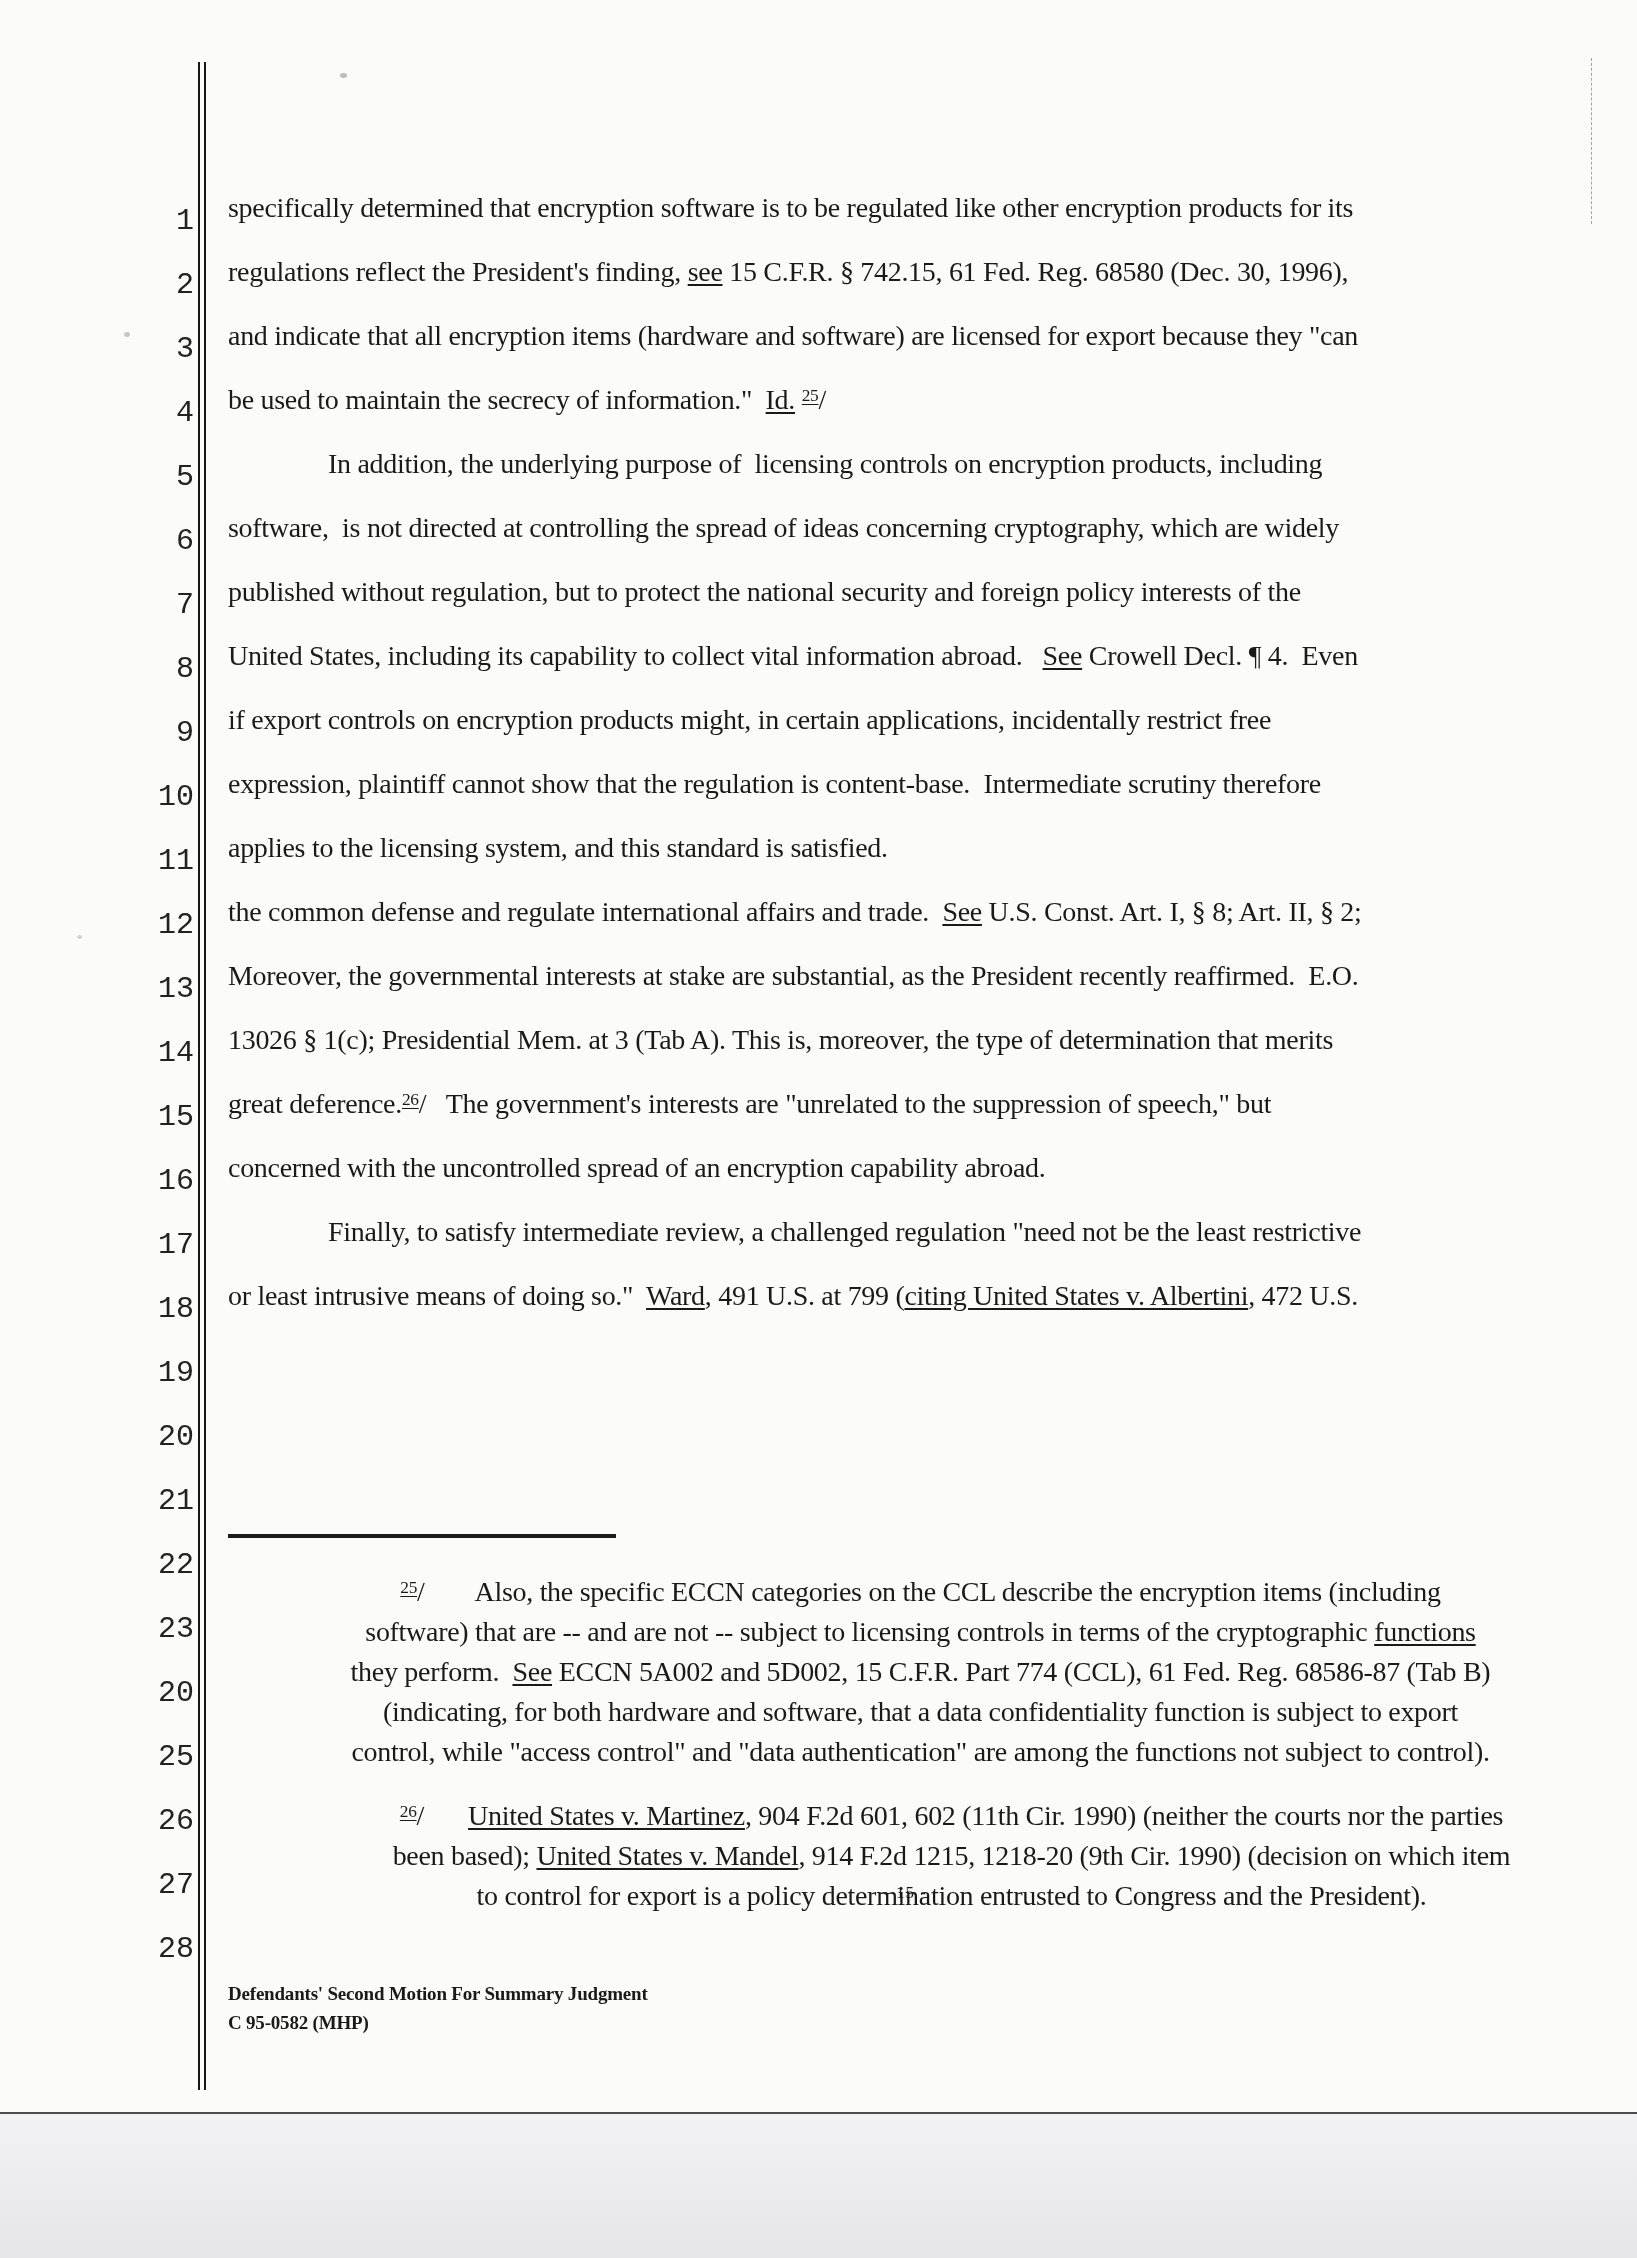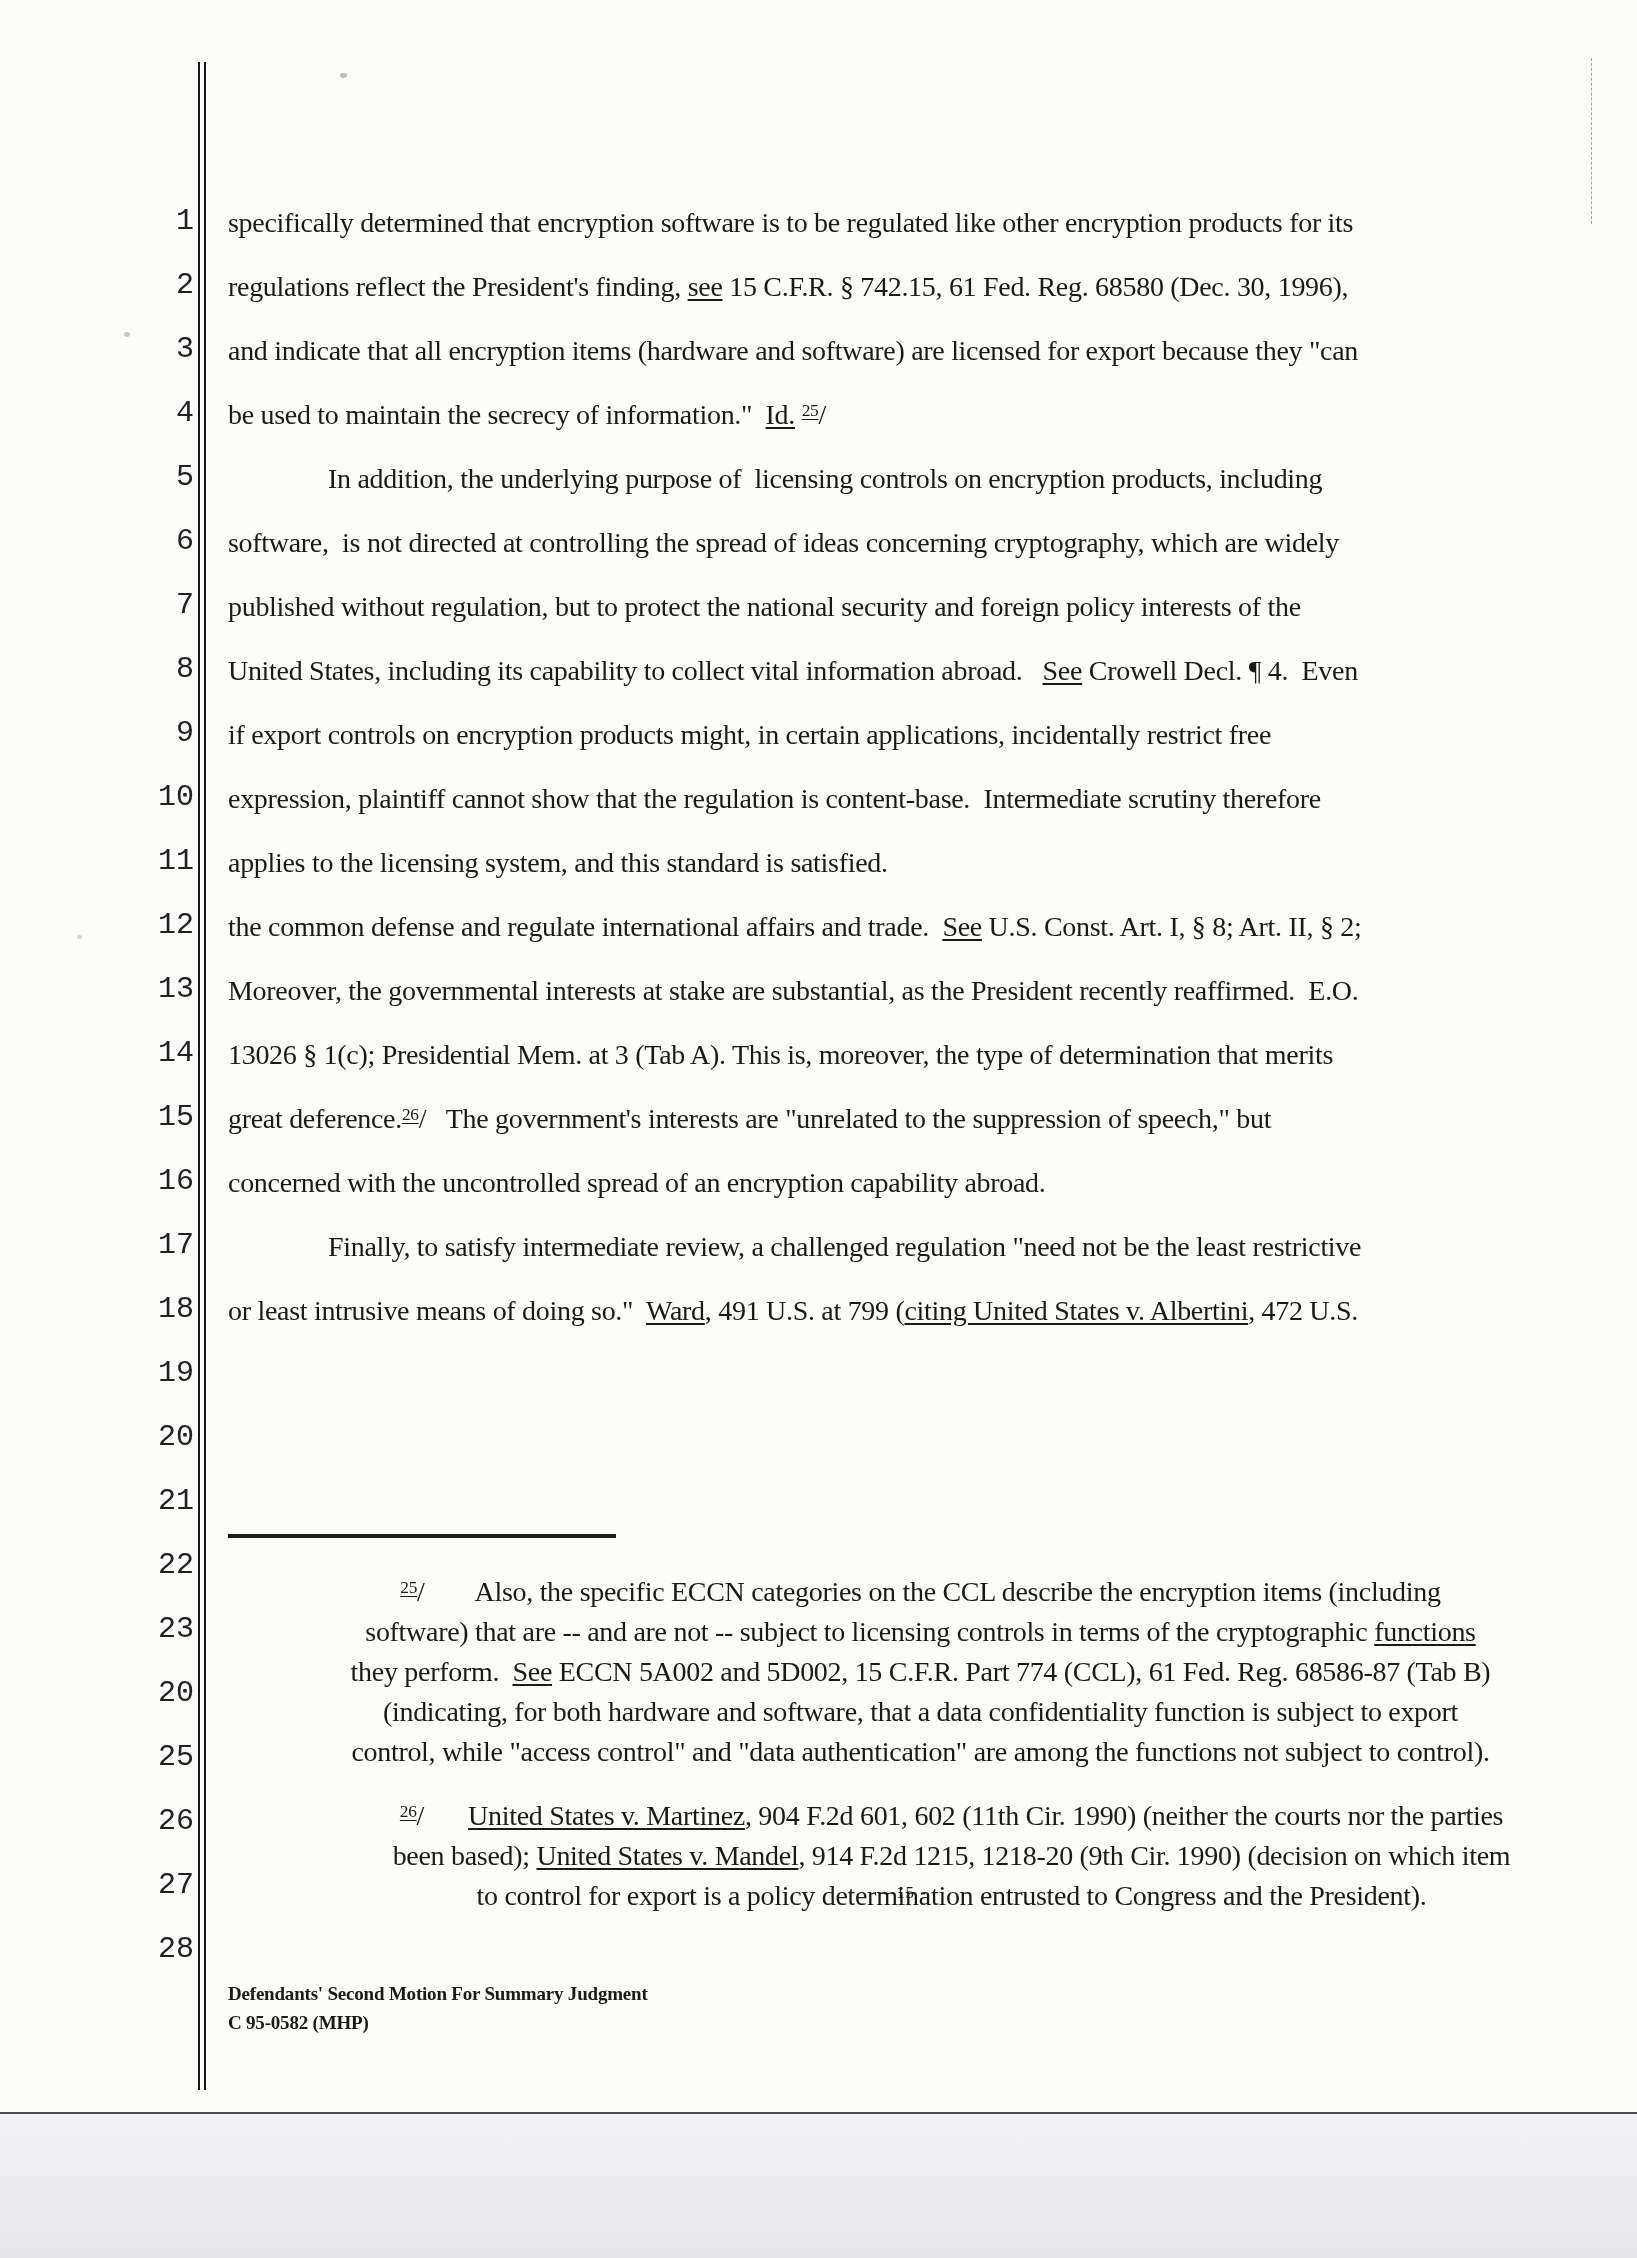--- a/index.html
+++ b/index.html
@@ -17,21 +17,21 @@
     font-size:30px;color:#222;text-align:right;
   }
   .gutter .num{height:64px;line-height:64px;}
   
   .vrule{
     position:absolute;left:198px;top:62px;height:2028px;width:3.9px;
     border-left:2.9px solid #171717;border-right:2.9px solid #171717;
   }
   
   .bodytext{
-    position:absolute;left:228px;top:191px;width:1390px;
+    position:absolute;left:228px;top:176px;width:1390px;
     font-size:28px;letter-spacing:-0.3px;
   }
   .bline{height:64px;line-height:64px;white-space:pre;}
   .bline.ind{padding-left:100px;}
   .u{text-decoration:underline;text-underline-offset:2.9px;}
   .sup{font-size:0.62em;position:relative;top:-0.45em;}
   .gap{display:inline-block;}
   
   .fnsep{position:absolute;left:228px;top:1534px;width:388px;height:3.9px;background:#1c1c1c;}
   .footnote{position:absolute;left:230px;width:1381px;font-size:28px;letter-spacing:-0.3px;}

